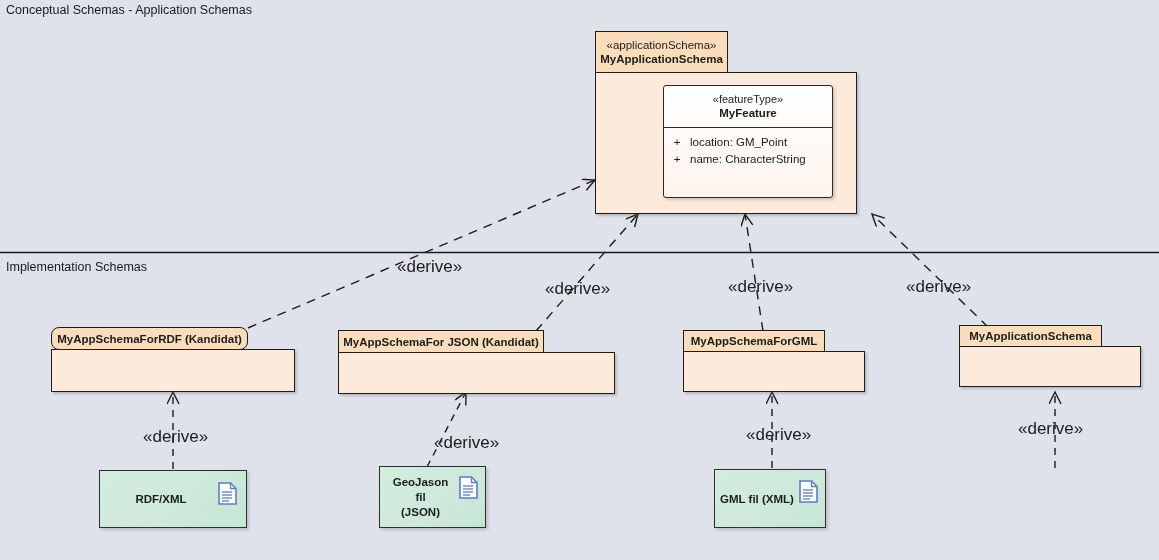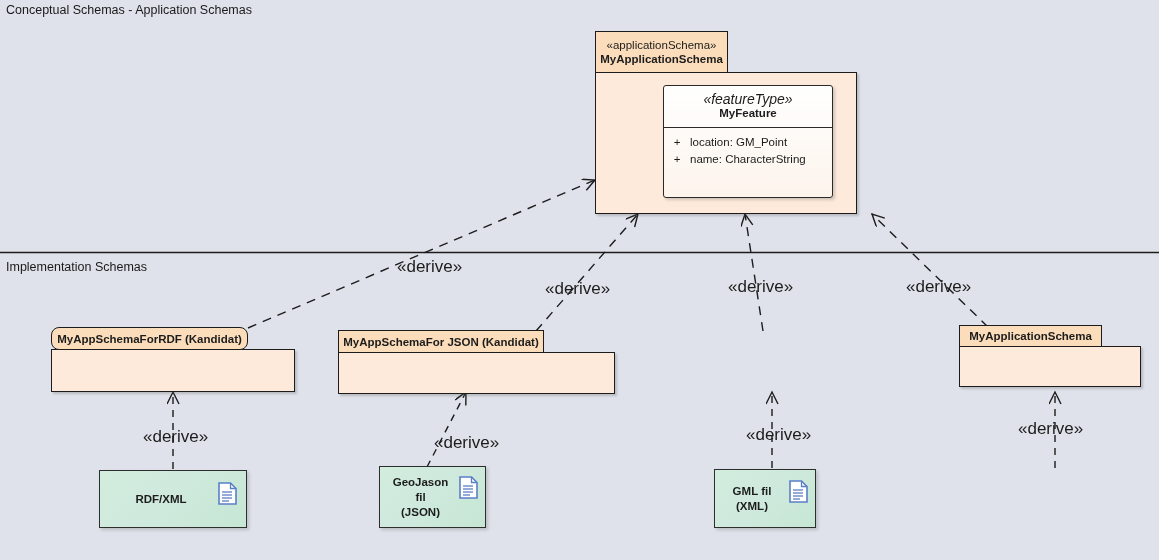--- a/index.html
+++ b/index.html
@@ -53,21 +53,21 @@
     background:linear-gradient(180deg,#ffffff 0%,#fdf4ec 100%);
     box-sizing:border-box;
     z-index:4;
     box-shadow:2px 2px 3px rgba(110,110,110,.30);
     overflow:hidden;
   }
   .cls-head{
     text-align:center;padding:6px 4px 6px 4px;
     border-bottom:1.4px solid #2a2a2a;
   }
-  .cls-stereo{font-size:14px;color:#1c1c1c;line-height:14px;font-style:italic;}
+  .cls-stereo{font-size:11px;color:#1c1c1c;line-height:14px;}
   .cls-name{font-size:11.5px;font-weight:bold;color:#1c1c1c;line-height:15px;}
   .cls-attrs{padding:6px 0 6px 0;}
   .attr-row{display:flex;font-size:11.5px;color:#1c1c1c;line-height:17px;}
   .attr-vis{width:26px;text-align:center;flex:none;}
   .attr-txt{white-space:nowrap;}
 
   
   .artifact{
     position:absolute;
     border:1.6px solid #2e2e2e;
@@ -160,20 +160,26 @@
     <div class="pkg-body" style="left:0;top:22px;width:244px;height:43px;"></div>
   </div>
 
   <div class="pkg" style="left:338px;top:330px;width:277px;height:64px;">
     <div class="pkg-tab" style="width:206px;height:23px;">
       <div class="pkg-name">MyAppSchemaFor JSON  (Kandidat)</div>
     </div>
     <div class="pkg-body" style="left:0;top:22px;width:277px;height:42px;"></div>
   </div>
 
+  <div class="pkg" style="left:683px;top:330px;width:182px;height:62px;">
+    <div class="pkg-tab" style="width:142px;height:22px;">
+      <div class="pkg-name">MyAppSchemaForGML</div>
+    </div>
+    <div class="pkg-body" style="left:0;top:21px;width:182px;height:41px;"></div>
+  </div>
 
   <div class="pkg" style="left:959px;top:325px;width:182px;height:62px;">
     <div class="pkg-tab" style="width:143px;height:22px;">
       <div class="pkg-name">MyApplicationSchema</div>
     </div>
     <div class="pkg-body" style="left:0;top:21px;width:182px;height:41px;"></div>
   </div>
 
   <div class="artifact" style="left:99px;top:470px;width:148px;height:58px;">
     <div class="artifact-label">
@@ -205,21 +211,21 @@
         <g stroke="#5b7fc7" stroke-width="1.3">
           <line x1="4" y1="10" x2="14" y2="10"></line>
           <line x1="4" y1="13" x2="14" y2="13"></line>
           <line x1="4" y1="16" x2="14" y2="16"></line>
           <line x1="4" y1="19" x2="11" y2="19"></line>
         </g>
       </svg>
     </span>
   </div>
 
-  <div class="artifact" style="left:714px;top:469px;width:102px;height:59px;">
+  <div class="artifact" style="left:714px;top:469px;width:112px;height:59px;">
     <div class="artifact-label" style="left:5px;right:31px;">
       <div>GML fil (XML)</div>
     </div>
     <span class="doc-icon" style="top:10px;right:7px;">
       <svg width="19" height="23" viewBox="0 0 19 23">
         <path d="M1,1 H12.5 L18,6.5 V22 H1 Z" fill="#ffffff" stroke="#5b7fc7" stroke-width="1.6"></path>
         <path d="M12.5,1 V6.5 H18" fill="none" stroke="#5b7fc7" stroke-width="1.3"></path>
         <g stroke="#5b7fc7" stroke-width="1.3">
           <line x1="4" y1="10" x2="14" y2="10"></line>
           <line x1="4" y1="13" x2="14" y2="13"></line>

